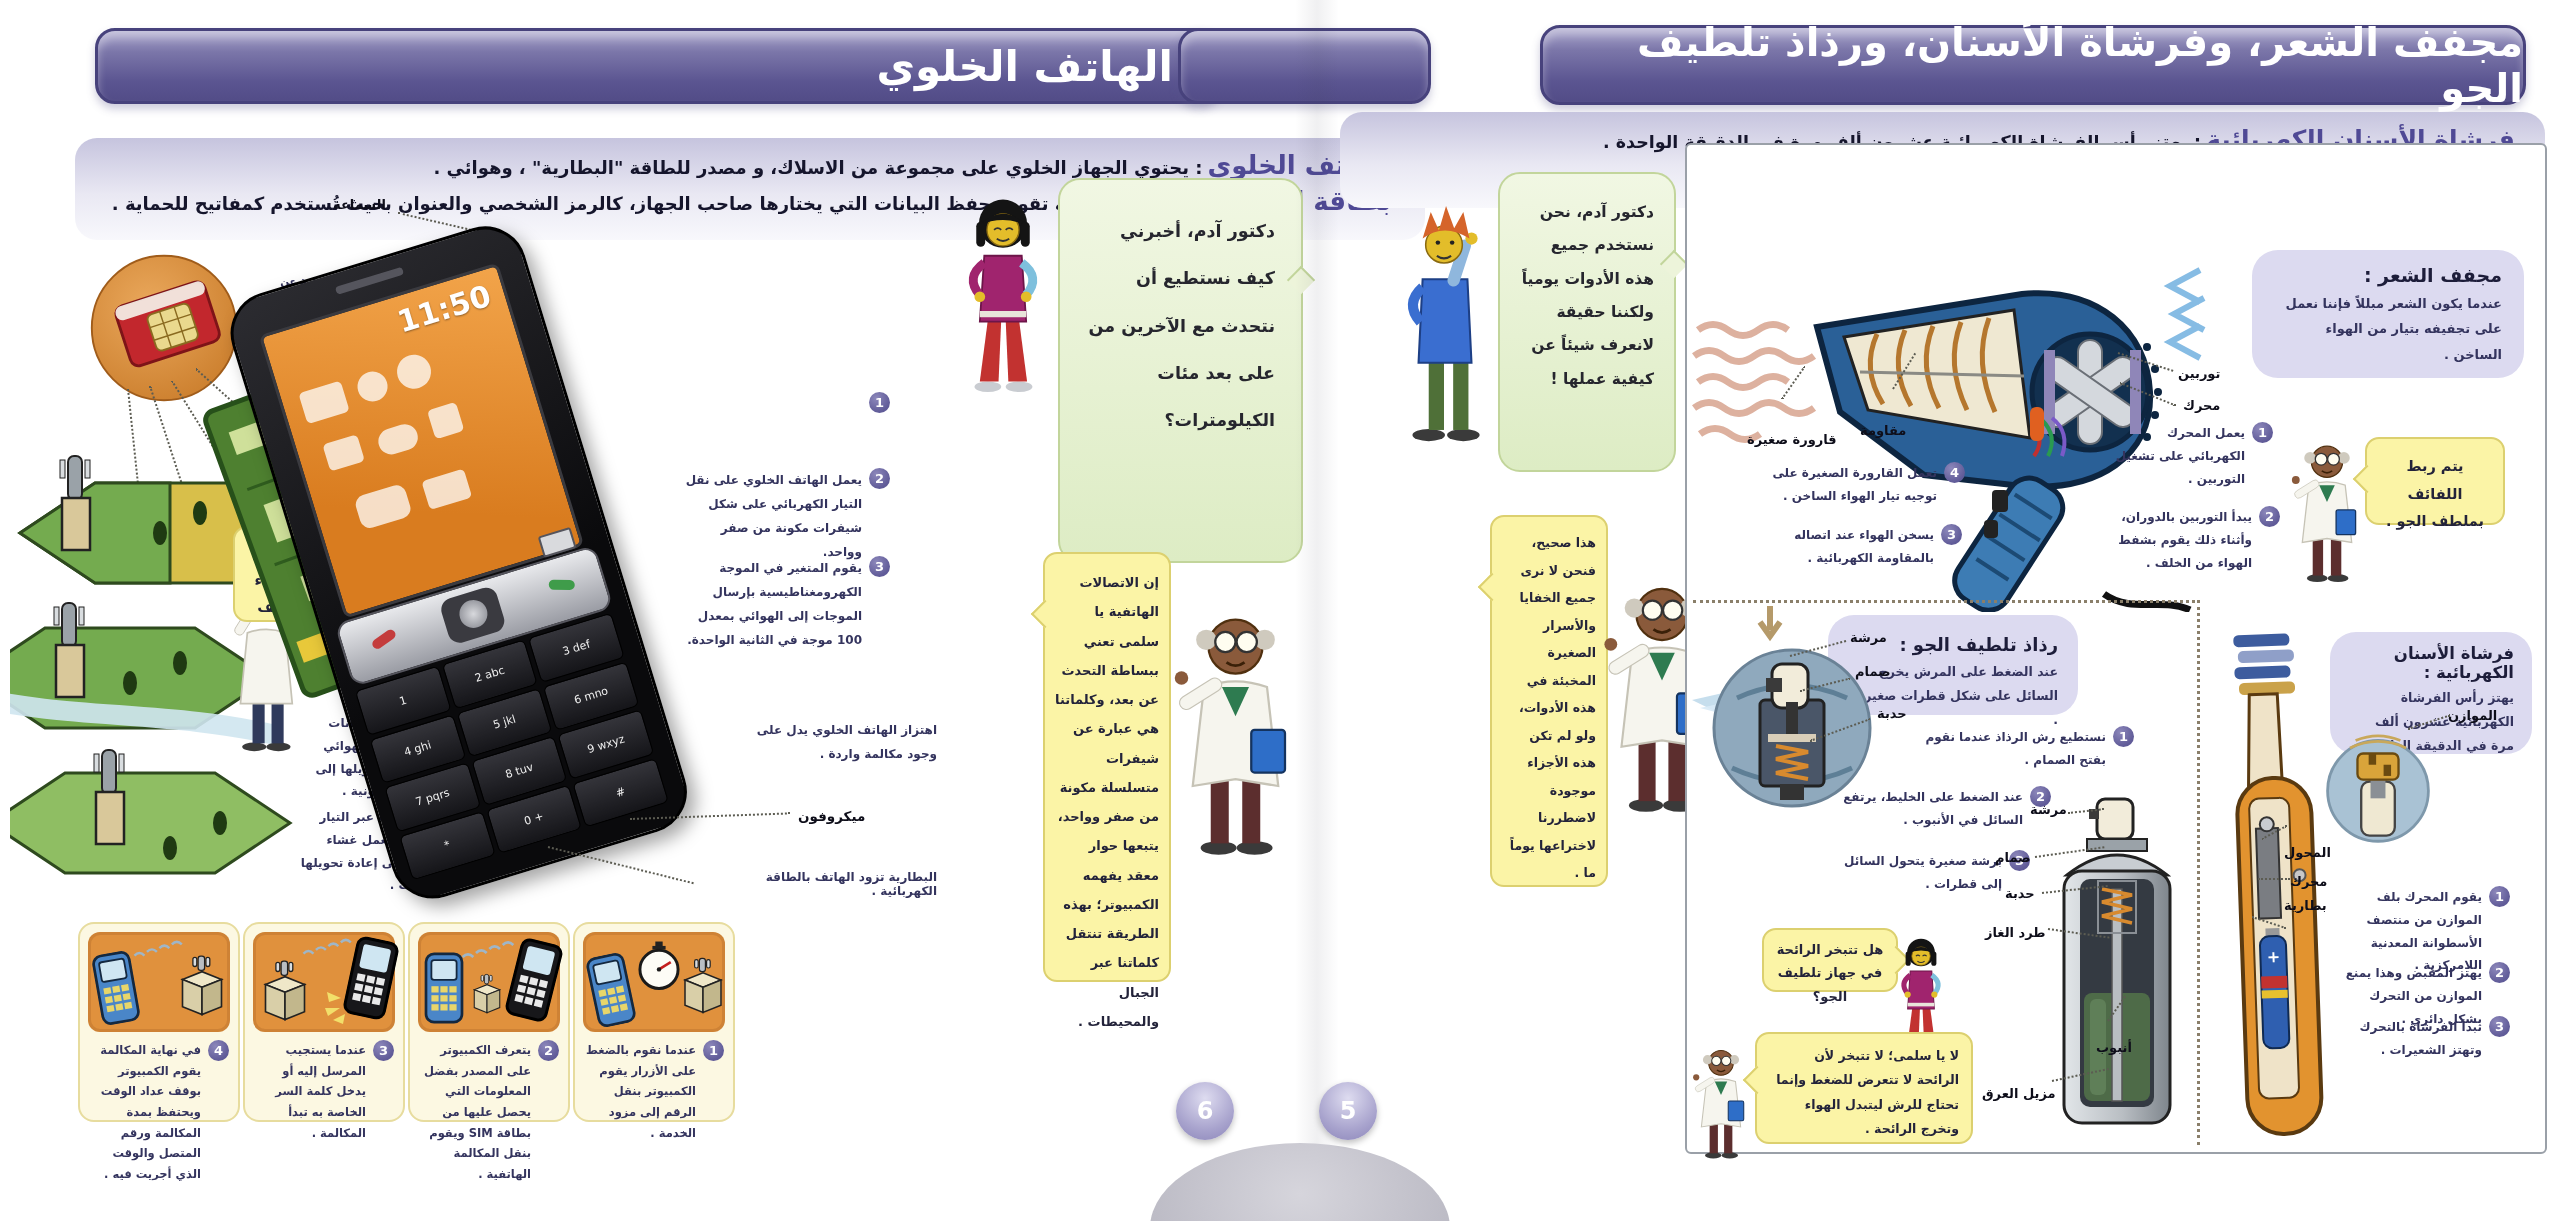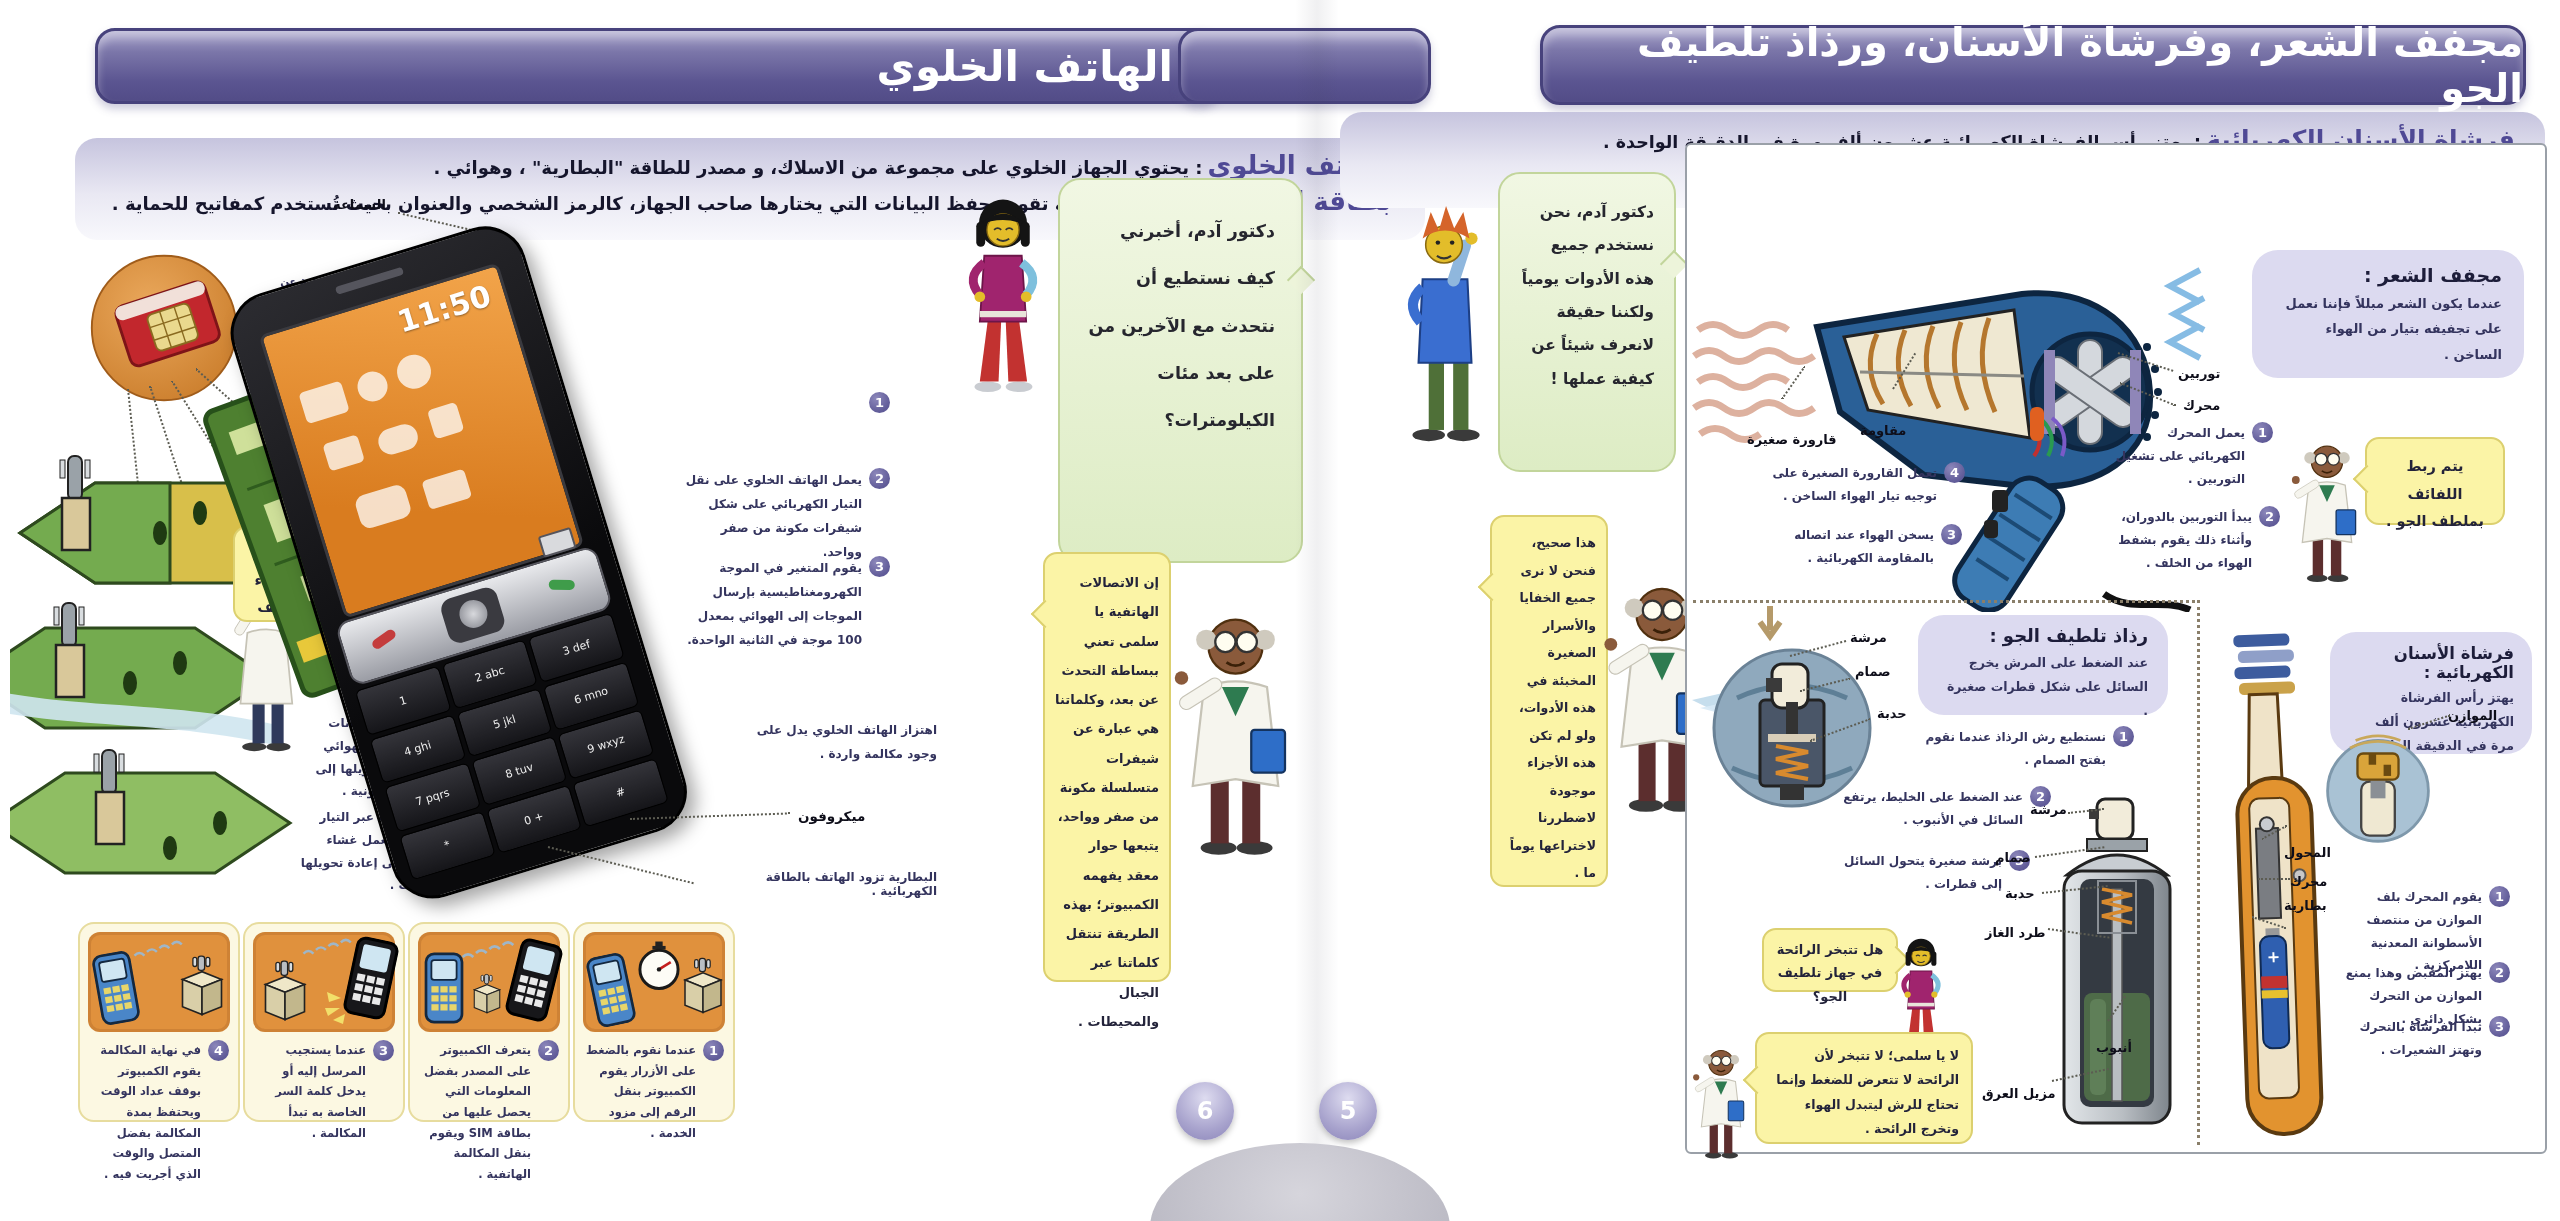--- a/index.html
+++ b/index.html
@@ -427,21 +427,21 @@
         </svg>
       <svg class="abs" style="left:88px;top:12px;width:52px;height:84px">
           <use href="#ic-box"></use>
         </svg>
       <svg class="abs" style="left:44px;top:6px;width:56px;height:24px">
           <use href="#ic-waves"></use>
         </svg>
     </div>
     <div class="panel-txt step" style="align-items:flex-start">
       <span class="badge">4</span>
-      <span>في نهاية المكالمة يقوم الكمبيوتر بوقف عداد الوقت ويحتفظ بمدة المكالمة بفضل المتصل والوقت الذي أجريت فيه .</span>
+      <span>في نهاية المكالمة يقوم الكمبيوتر بوقف عداد الوقت ويحتفظ بمدة المكالمة ورقم المتصل والوقت الذي أجريت فيه .</span>
     </div>
   </div>
 
   <div class="abs" style="left:1295px;top:0;width:44px;height:1221px;background:linear-gradient(90deg,rgba(0,0,0,0) 0%,rgba(60,60,80,.08) 50%,rgba(0,0,0,0) 100%)"></div>
   <div class="abs" style="left:1150px;top:1143px;width:300px;height:170px;border-radius:50%;background:radial-gradient(ellipse at 50% 30%,#d6d5dc,#bdbcc6 70%)"></div>
   <div class="abs pgnum" style="left:1176px;top:1082px">6</div>
   <div class="abs pgnum" style="left:1319px;top:1082px">5</div>
 
   <div class="abs titlebar" style="left:1540px;top:25px;width:980px;height:74px;justify-content:center;font-size:40px">
     <span>مجفف الشعر، وفرشاة الأسنان، ورذاذ تلطيف الجو</span>
@@ -563,21 +563,21 @@
     <span style="font-weight:bold;font-size:14.5px;line-height:1.9">يتم ربط اللفائف بملطف الجو .</span>
     <div class="tail tY" style="left:-10px;top:30px"></div>
   </div>
 
   <div class="abs" style="left:1693px;top:600px;width:502px;border-top:3px dotted #8a7f6a"></div>
   <div class="abs" style="left:2197px;top:600px;height:545px;border-right:3px dotted #8a7f6a"></div>
   <svg class="abs" viewBox="0 0 30 40" style="left:1755px;top:606px;width:30px;height:40px">
     <path d="M15,0 V24 M5,16 L15,30 L25,16" stroke="#b59a6a" stroke-width="6" fill="none"></path>
   </svg>
 
-  <div class="abs bubbleP" style="left:1918px;top:615px;width:250px;height:100px;padding:10px 20px;box-sizing:border-box;text-align:right">
+  <div class="abs bubbleP" style="left:1828px;top:615px;width:250px;height:100px;padding:19px 20px;box-sizing:border-box;text-align:right">
     <div style="font-weight:bold;font-size:18px;color:#1d1d3a">رذاذ تلطيف الجو :</div>
     <div style="font-weight:bold;font-size:12.5px;line-height:1.9;color:#34345e;margin-top:5px">عند الضغط على المرش يخرج السائل على شكل قطرات صغيرة .</div>
   </div>
 
   <svg class="abs" viewBox="0 0 180 180" style="left:1692px;top:638px;width:180px;height:180px">
     <polygon points="0,62 62,48 62,92" fill="#bcd8ea" opacity=".85"></polygon>
     <polygon points="8,70 62,58 62,84" fill="#d8eaf6" opacity=".9"></polygon>
     <circle cx="100" cy="90" r="78" fill="#8fa9bd" stroke="#6a8296" stroke-width="3"></circle>
     <path d="M45,60 q55,-25 110,0 M40,130 q60,28 120,0" stroke="#5e7f96" stroke-width="5" fill="none"></path>
     <rect x="68" y="62" width="64" height="86" rx="5" fill="#4a5668" stroke="#222" stroke-width="3"></rect>

